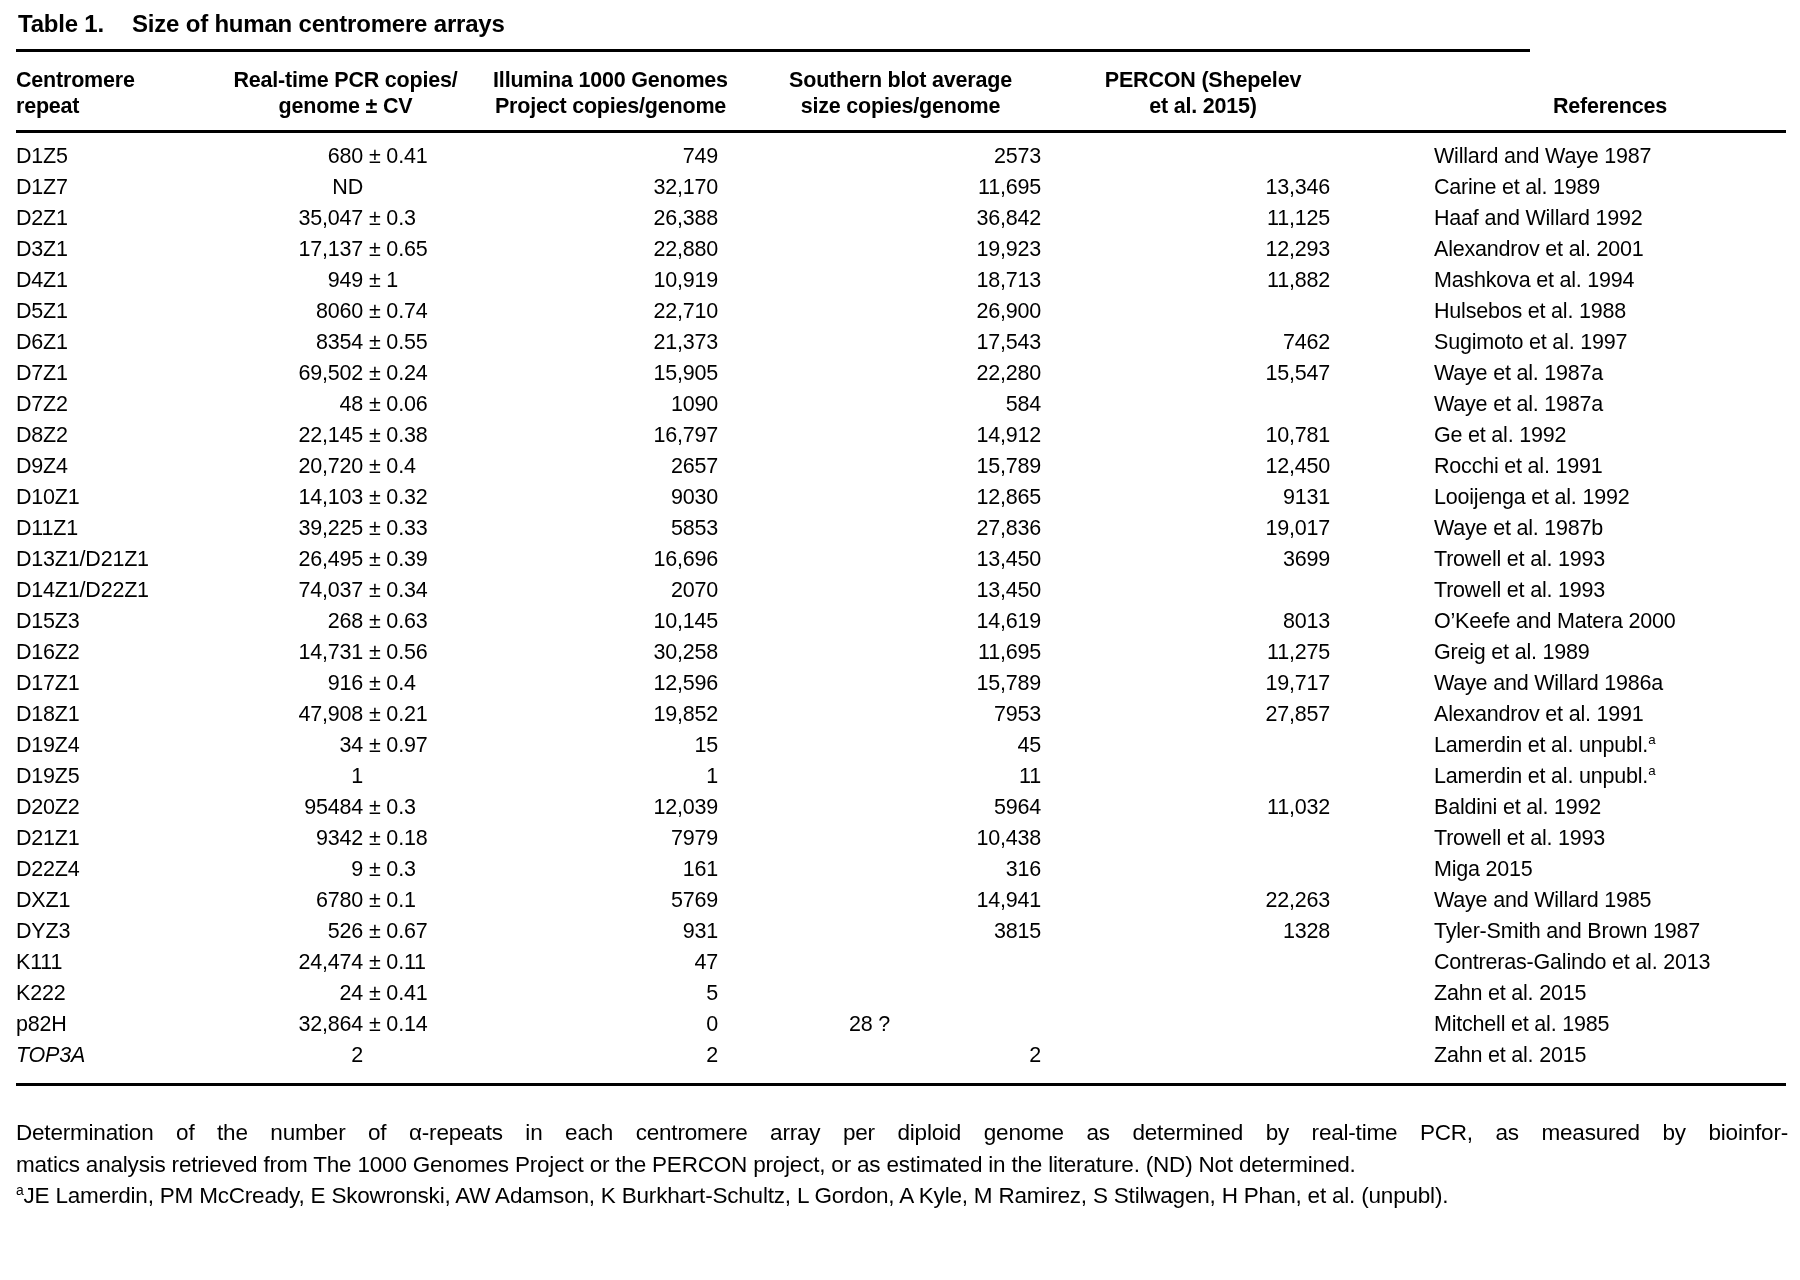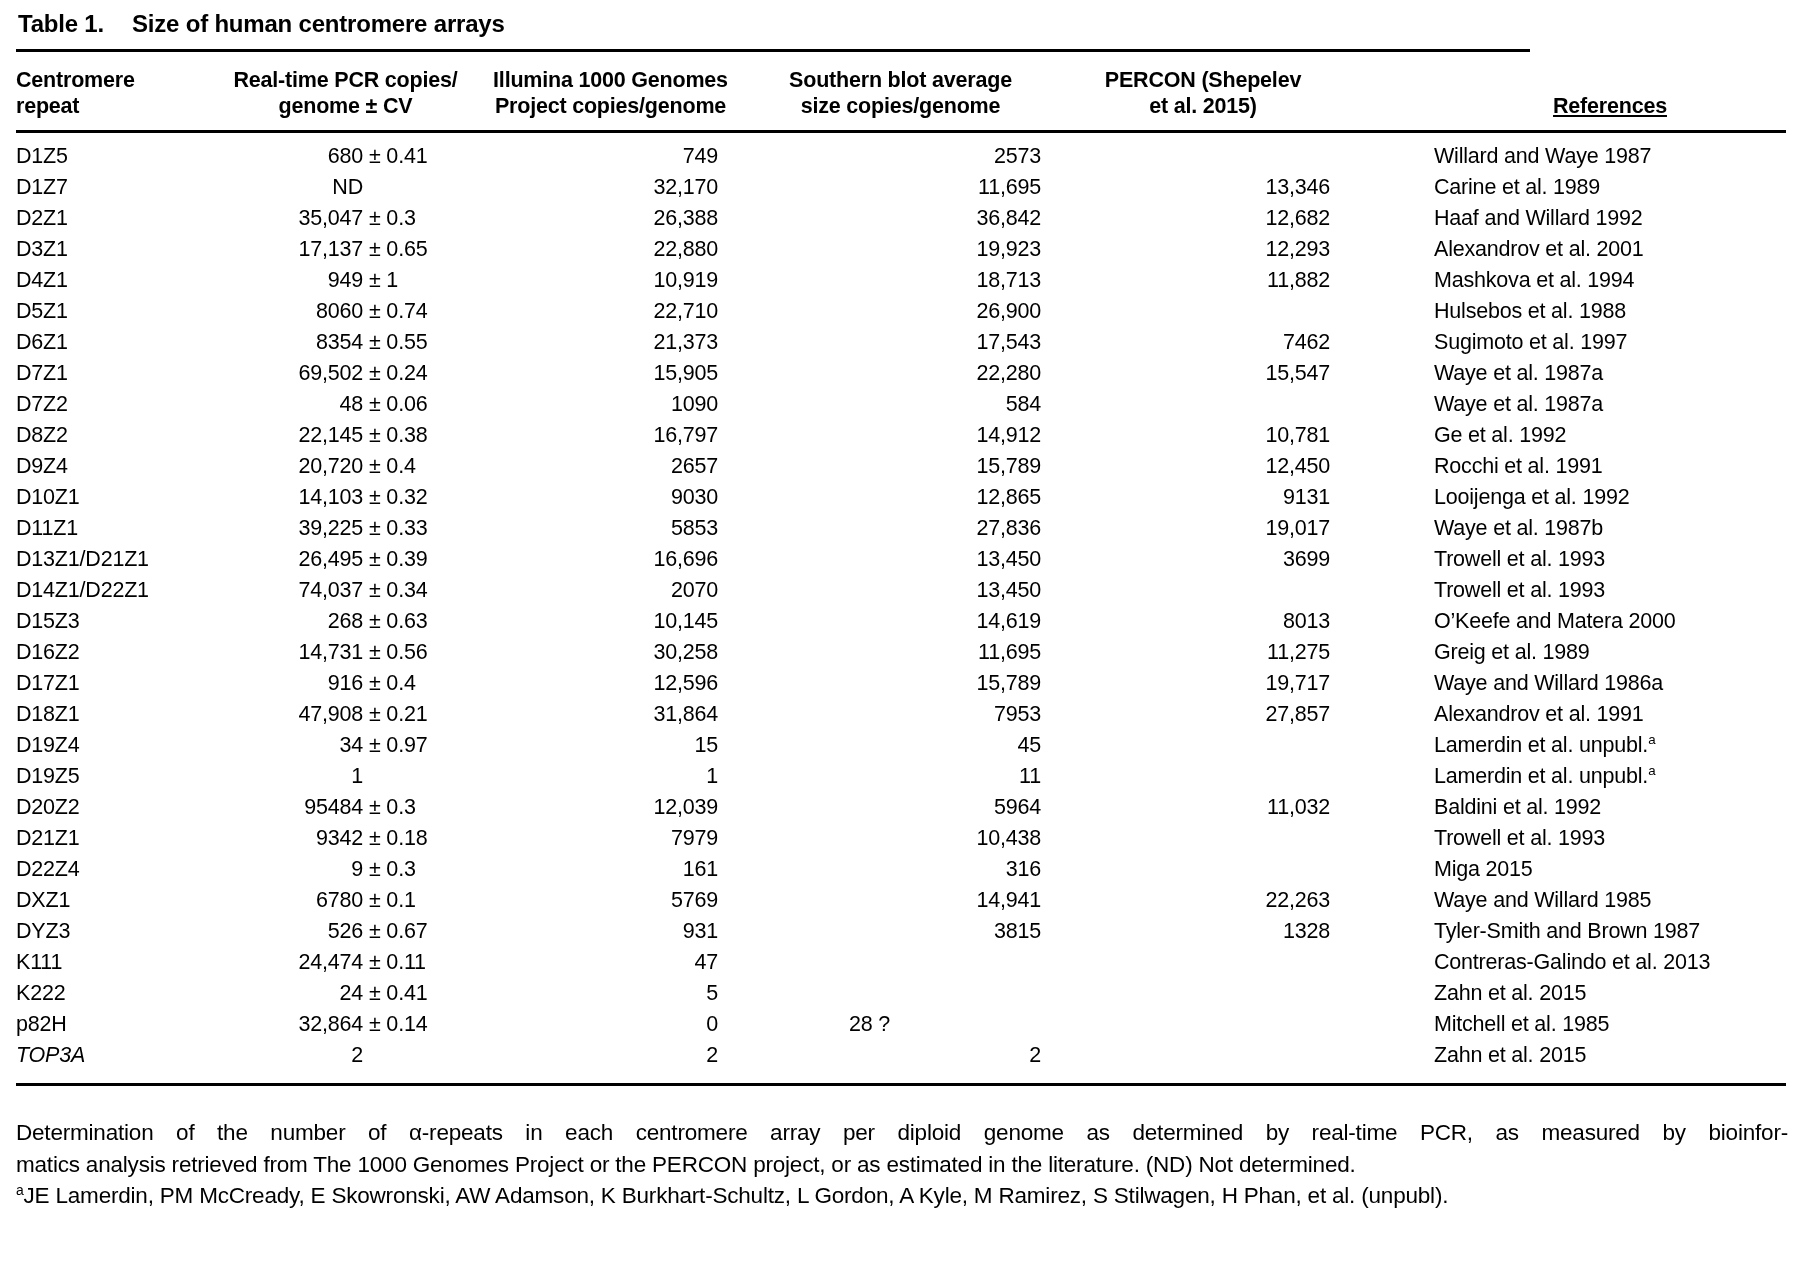--- a/index.html
+++ b/index.html
@@ -31,21 +31,21 @@
   thead th {
     vertical-align: bottom;
     font-size: 21.5px;
     font-weight: 700;
     line-height: 26px;
     padding: 15px 0 11px 0;
   }
   thead th span { display: block; }
   th.h-repeat { text-align: left; }
   th.h-pcr, th.h-ill, th.h-south, th.h-percon { text-align: center; }
-  th.h-ref { text-align: center; padding-left: 86px; text-decoration: underline; }
+  th.h-ref { text-align: center; padding-left: 86px; }
 
   tbody { border-bottom: 3px solid #000; }
   tbody td {
     font-size: 21.5px;
     line-height: 31px;
     white-space: nowrap;
     vertical-align: baseline;
     padding: 0;
   }
   tbody tr:first-child td { padding-top: 8px; }
@@ -135,21 +135,21 @@
           <td class="c-ill">32,170</td>
           <td class="c-south">11,695</td>
           <td class="c-percon">13,346</td>
           <td class="c-ref">Carine et al. 1989</td>
         </tr>
         <tr>
           <td class="c-repeat">D2Z1</td>
           <td class="c-pcr"><span class="val">35,047</span><span class="cv">± 0.3</span></td>
           <td class="c-ill">26,388</td>
           <td class="c-south">36,842</td>
-          <td class="c-percon">12,682</td>
+          <td class="c-percon">11,125</td>
           <td class="c-ref">Haaf and Willard 1992</td>
         </tr>
         <tr>
           <td class="c-repeat">D3Z1</td>
           <td class="c-pcr"><span class="val">17,137</span><span class="cv">± 0.65</span></td>
           <td class="c-ill">22,880</td>
           <td class="c-south">19,923</td>
           <td class="c-percon">12,293</td>
           <td class="c-ref">Alexandrov et al. 2001</td>
         </tr>
@@ -261,21 +261,21 @@
           <td class="c-repeat">D17Z1</td>
           <td class="c-pcr"><span class="val">916</span><span class="cv">± 0.4</span></td>
           <td class="c-ill">12,596</td>
           <td class="c-south">15,789</td>
           <td class="c-percon">19,717</td>
           <td class="c-ref">Waye and Willard 1986a</td>
         </tr>
         <tr>
           <td class="c-repeat">D18Z1</td>
           <td class="c-pcr"><span class="val">47,908</span><span class="cv">± 0.21</span></td>
-          <td class="c-ill">31,864</td>
+          <td class="c-ill">19,852</td>
           <td class="c-south">7953</td>
           <td class="c-percon">27,857</td>
           <td class="c-ref">Alexandrov et al. 1991</td>
         </tr>
         <tr>
           <td class="c-repeat">D19Z4</td>
           <td class="c-pcr"><span class="val">34</span><span class="cv">± 0.97</span></td>
           <td class="c-ill">15</td>
           <td class="c-south">45</td>
           <td class="c-percon"></td>

